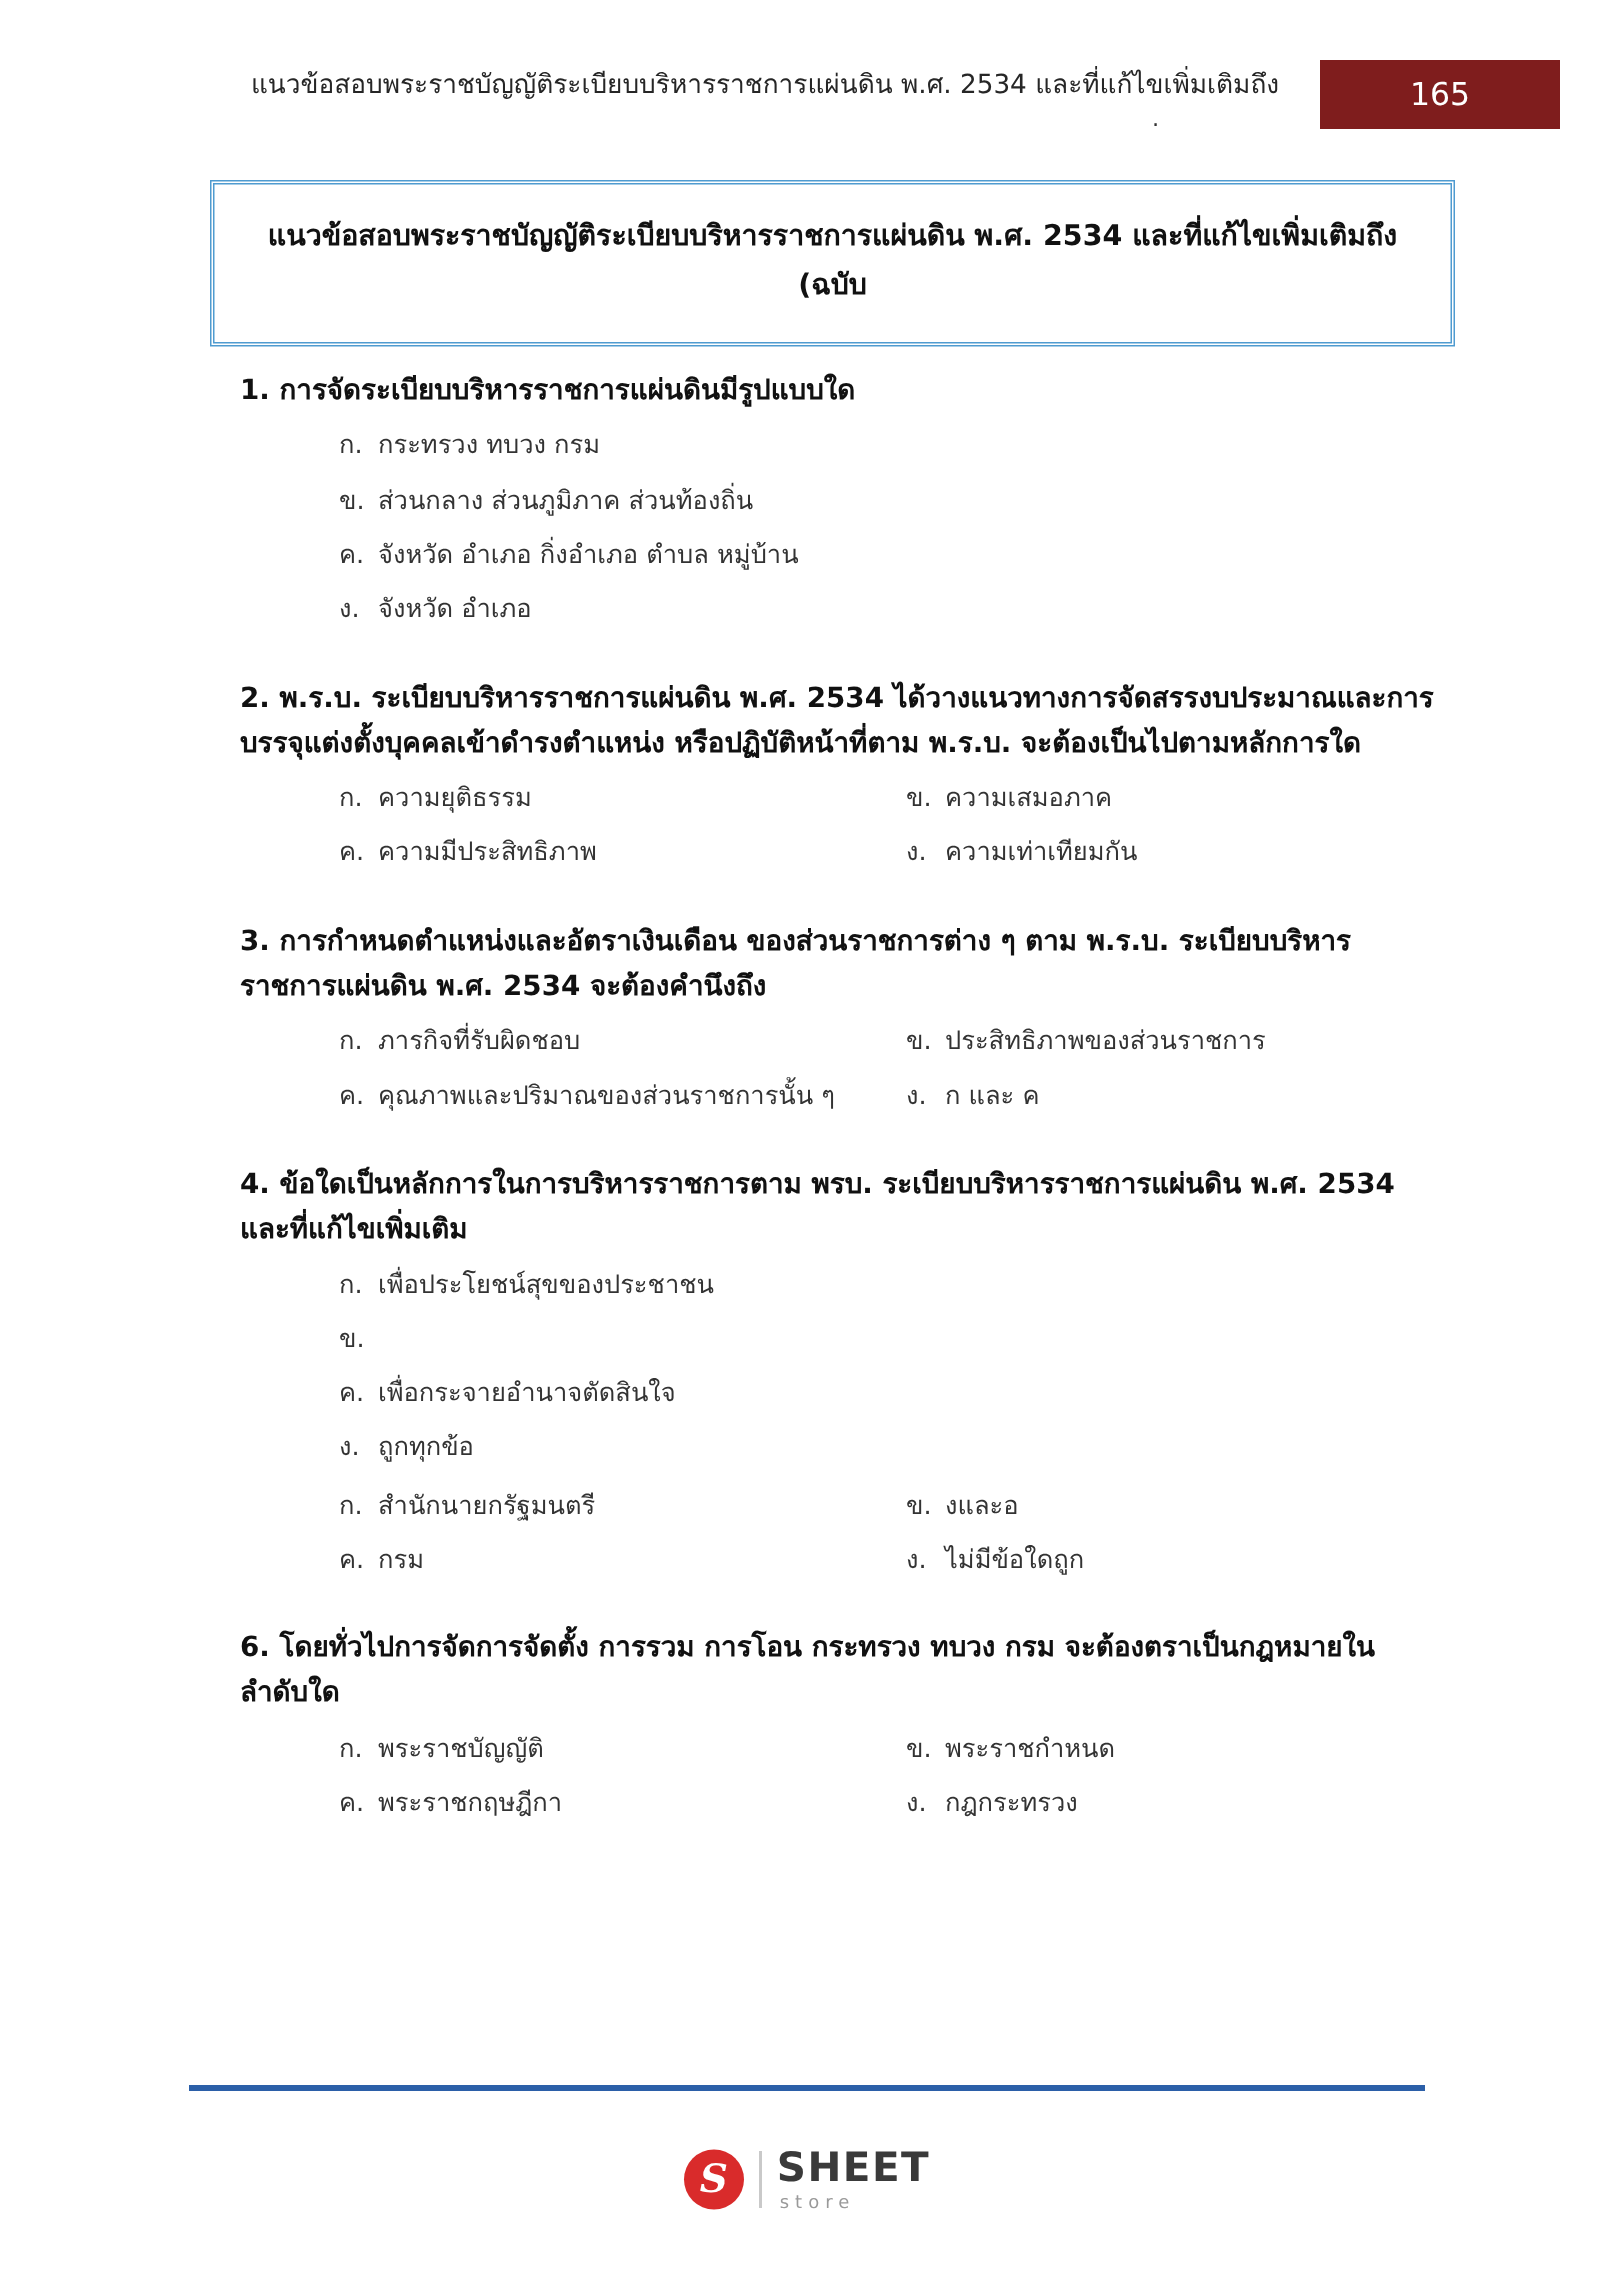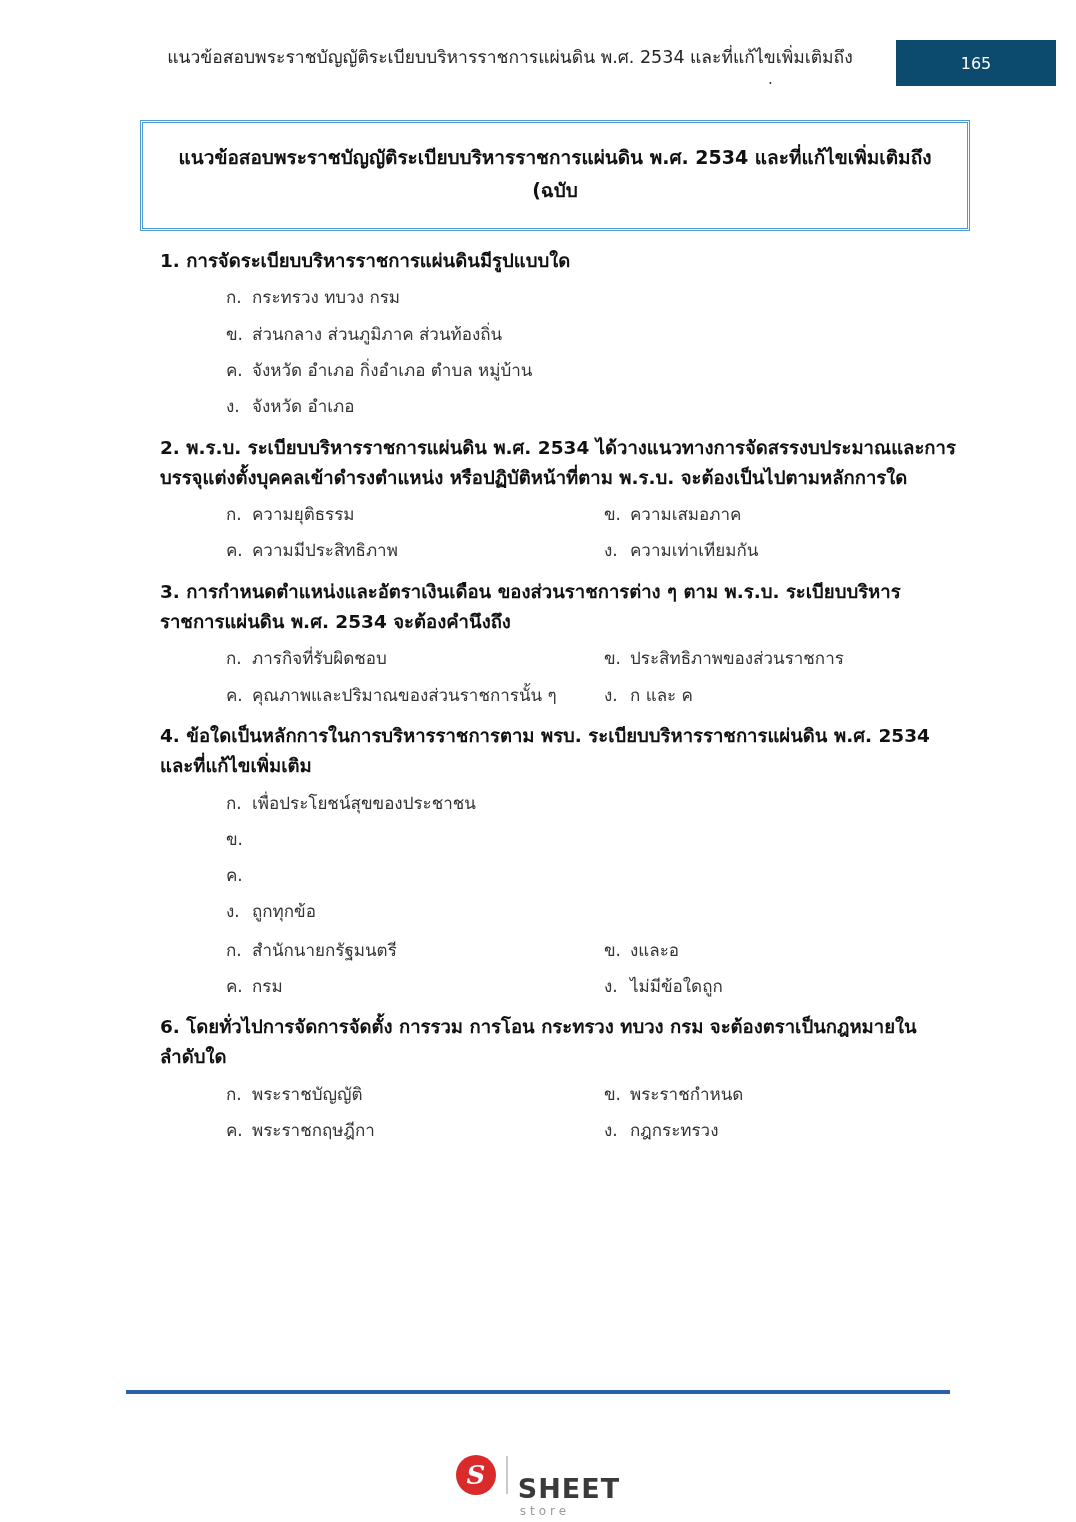--- a/index.html
+++ b/index.html
@@ -43,30 +43,30 @@
   }
   .header-dot {
     position: absolute;
     left: 768px;
     top: 30px;
     font-size: 15px;
     color: #333;
   }
   .page-number-box {
     position: absolute;
-    right: 20px;
+    right: 36px;
     top: 0px;
     width: 160px;
     height: 46px;
-    background: #0c4a6e;
+    background: #7f1d1d;
     color: #ffffff;
     display: flex;
     align-items: center;
     justify-content: center;
-    font-size: 16px;
+    font-size: 21px;
   }
 
   
   .title-box {
     position: absolute;
     top: 120px;
     left: 140px;
     width: 830px;
     box-sizing: border-box;
     border: 3px double #4f9bd0;
@@ -83,21 +83,21 @@
     position: absolute;
     top: 246px;
     left: 160px;
     width: 800px;
   }
   .question {
     font-weight: bold;
     font-size: 18.5px;
     line-height: 1.62;
     color: #111111;
-    margin-top: 8px;
+    margin-top: 26px;
     margin-bottom: 4px;
     text-align: left;
   }
   .question:first-child { margin-top: 0; }
 
   .choices-stack { margin: 2px 0 0 0; }
   .choice-row {
     display: flex;
     font-size: 17px;
     color: #333333;
@@ -158,21 +158,20 @@
   .logo-text {
     display: flex;
     flex-direction: column;
     line-height: 1;
   }
   .logo-main {
     font-size: 27px;
     font-weight: bold;
     letter-spacing: 1px;
     color: #3a3a3a;
-    margin-top: 43px;
   }
   .logo-sub {
     font-size: 12px;
     letter-spacing: 4px;
     color: #9a9a9a;
     margin-top: 3px;
     margin-left: 2px;
   }
 </style>
 </head>
@@ -273,20 +272,21 @@
           </div>
         </div>
         <div class="choice-row">
           <div class="choice-col stacked">
             <span class="choice-label">ข.</span>
           </div>
         </div>
         <div class="choice-row">
           <div class="choice-col stacked">
             <span class="choice-label">ค.</span>
+            <span class="choice-text">เพื่อกระจายอำนาจตัดสินใจ</span>
           </div>
         </div>
         <div class="choice-row">
           <div class="choice-col stacked">
             <span class="choice-label">ง.</span>
             <span class="choice-text">ถูกทุกข้อ</span>
           </div>
         </div>
       </div>
       <div class="choices-stack">

